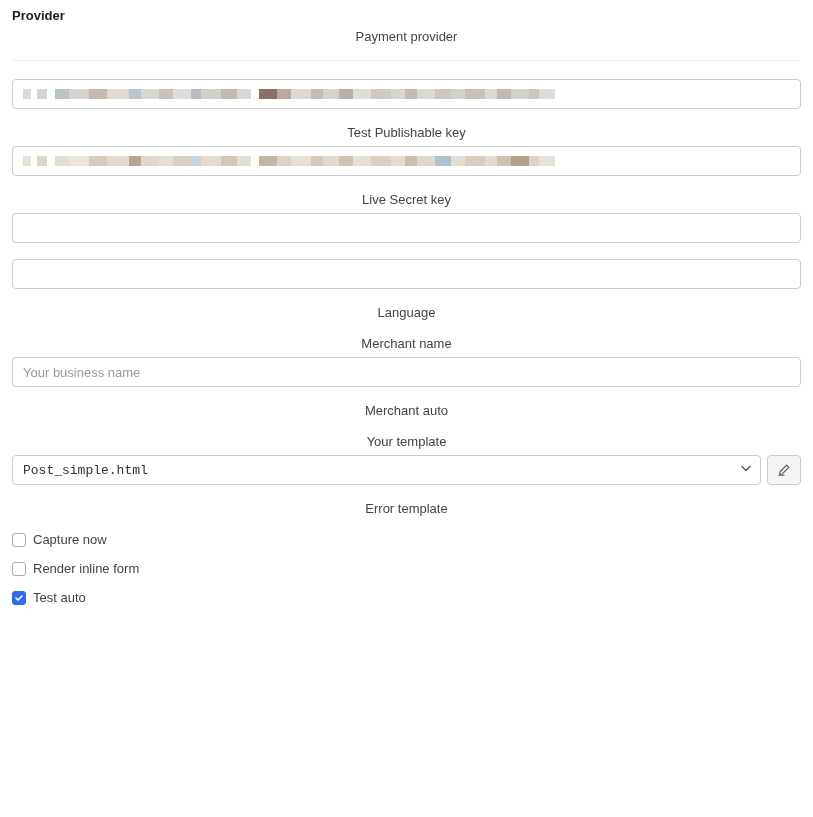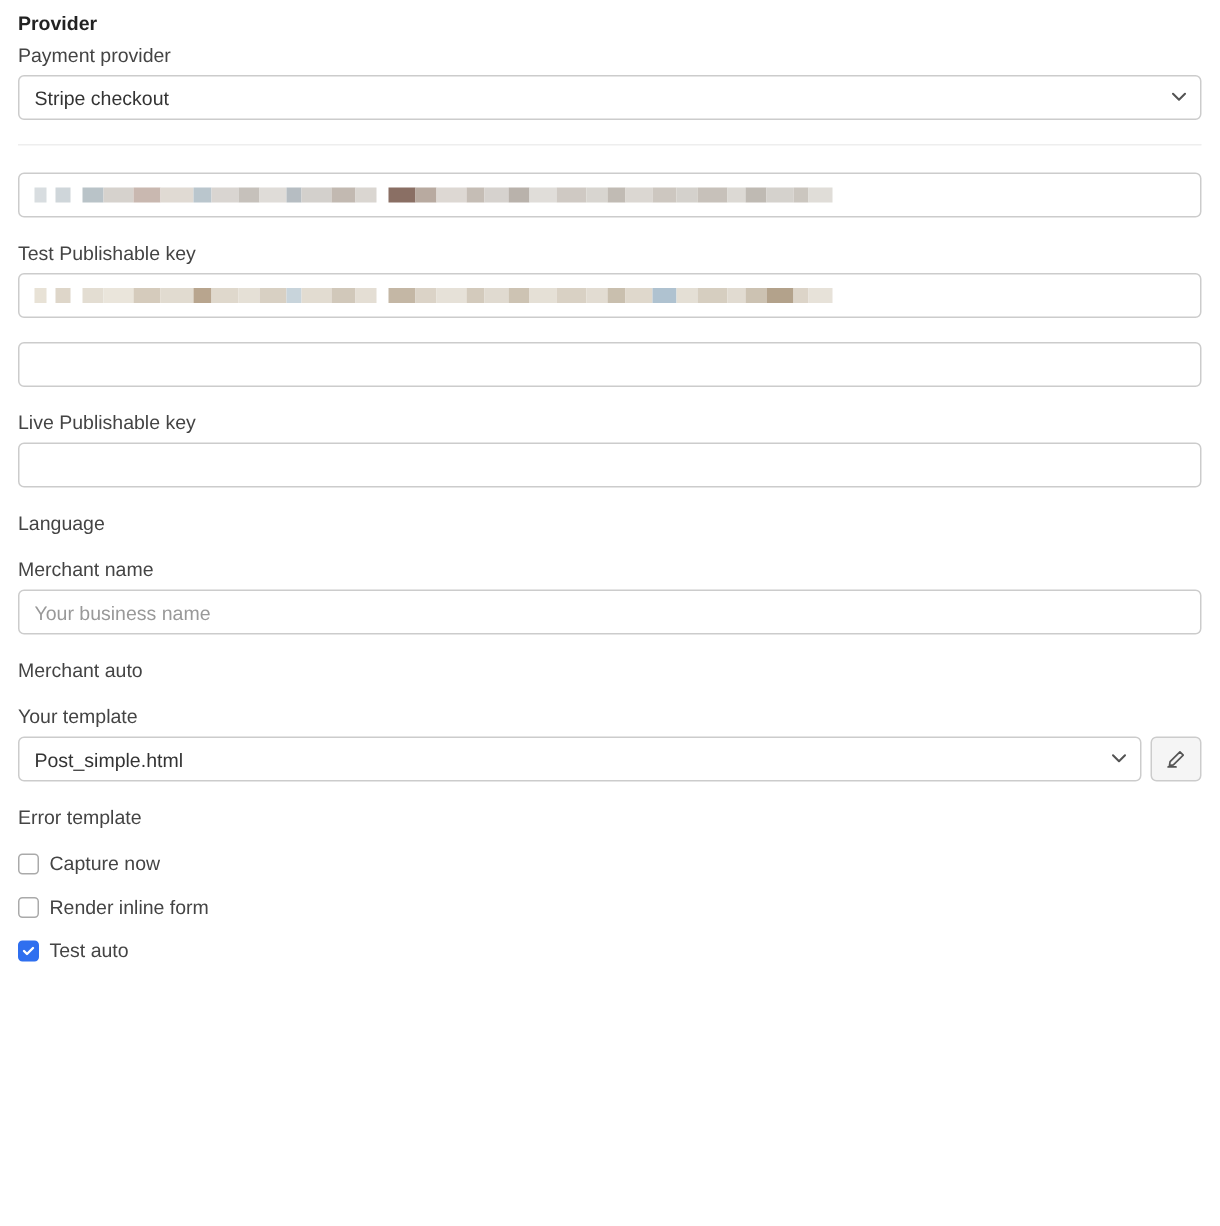--- a/index.html
+++ b/index.html
@@ -23,20 +23,21 @@
     }
     .field {
       margin-bottom: 16px;
     }
     .field-label {
       display: block;
       font-size: 13px;
       color: #444;
       margin-bottom: 6px;
       font-weight: 400;
+      text-align: center;
     }
     .input-text, .select {
       width: 100%;
       height: 30px;
       padding: 5px 10px;
       border: 1px solid #ccc;
       border-radius: 4px;
       font-size: 13px;
       color: #333;
       background: #fff;
@@ -141,40 +142,33 @@
       display: none;
     }
     .chk-label {
       font-size: 13px;
       color: #444;
       cursor: pointer;
     }
     .select-template-row {
       display: flex;
       gap: 6px;
+      font-family: Liberation Mono, monospace;
     }
     .select-template-row .select-wrap {
       flex: 1;
     }
   </style>
 </head>
 <body>
 
 <div class="section-header">Provider</div>
 
 <div class="field">
   <label class="field-label">Payment provider</label>
-  <div class="select-wrap">
-    <button class="select">Stripe checkout</button>
-    <span class="chevron">
-      <svg width="10" height="10" viewBox="0 0 10 10">
-          <path d="M1 3 L5 7 L9 3" stroke="currentColor" stroke-width="1.4" fill="none" stroke-linecap="round" stroke-linejoin="round"></path>
-        </svg>
-    </span>
-  </div>
 </div>
 
 <hr class="divider">
 
 <div class="field">
   <div class="input-text input-with-blur">
     <div class="blur-bar">
       <span style="width:8px;background:#d8dde0"></span>
         <span style="width:6px;background:transparent"></span>
       <span style="width:10px;background:#cfd6da"></span>
@@ -253,25 +247,25 @@
       <span style="width:12px;background:#e1dbd1"></span>
         <span style="width:14px;background:#ccc2b2"></span>
       <span style="width:18px;background:#b3a28b"></span>
         <span style="width:10px;background:#dcd4c8"></span>
       <span style="width:16px;background:#e7e2d9"></span>
     </div>
   </div>
 </div>
 
 <div class="field">
+  <label class="field-label">Live Secret key</label>
   <input type="text" class="input-text" value="" style="">
 </div>
 
 <div class="field">
-  <label class="field-label">Live Publishable key</label>
   <input type="text" class="input-text" value="" style="">
 </div>
 
 <div class="field">
   <label class="field-label">Language</label>
 </div>
 
 <div class="field">
   <label class="field-label">Merchant name</label>
   <input type="text" class="input-text" placeholder="Your business name" style="">

